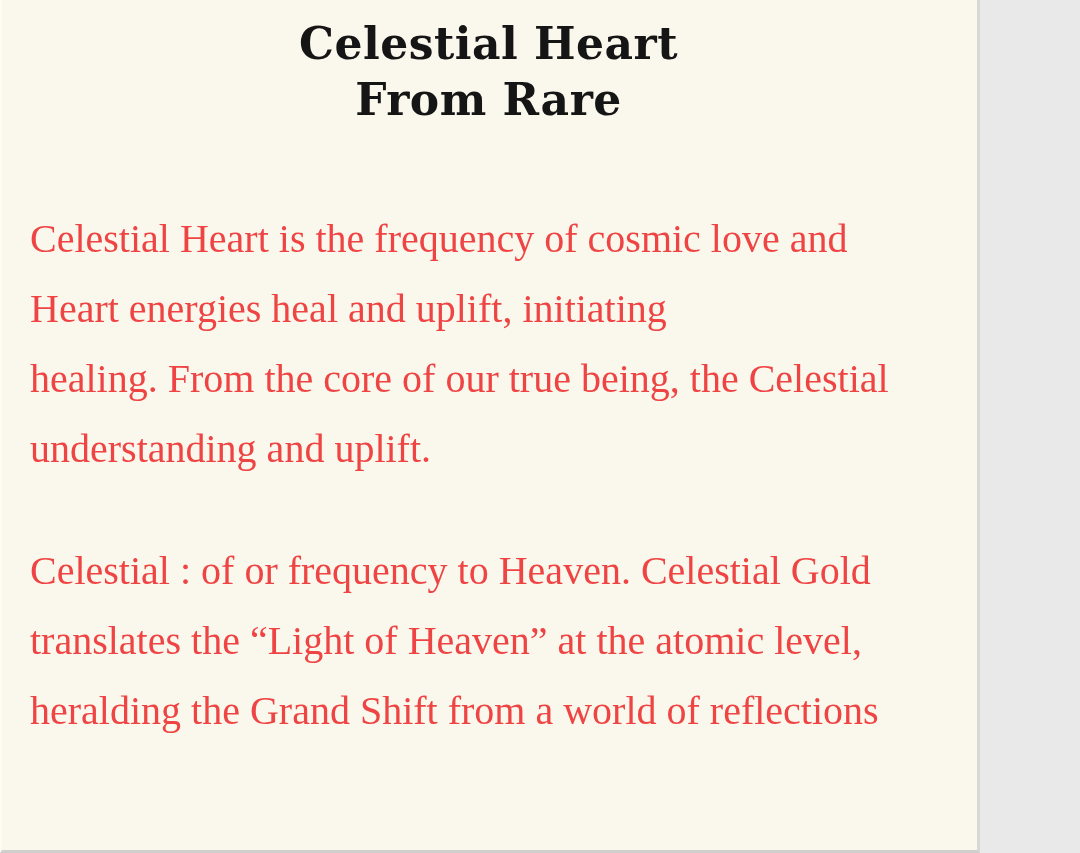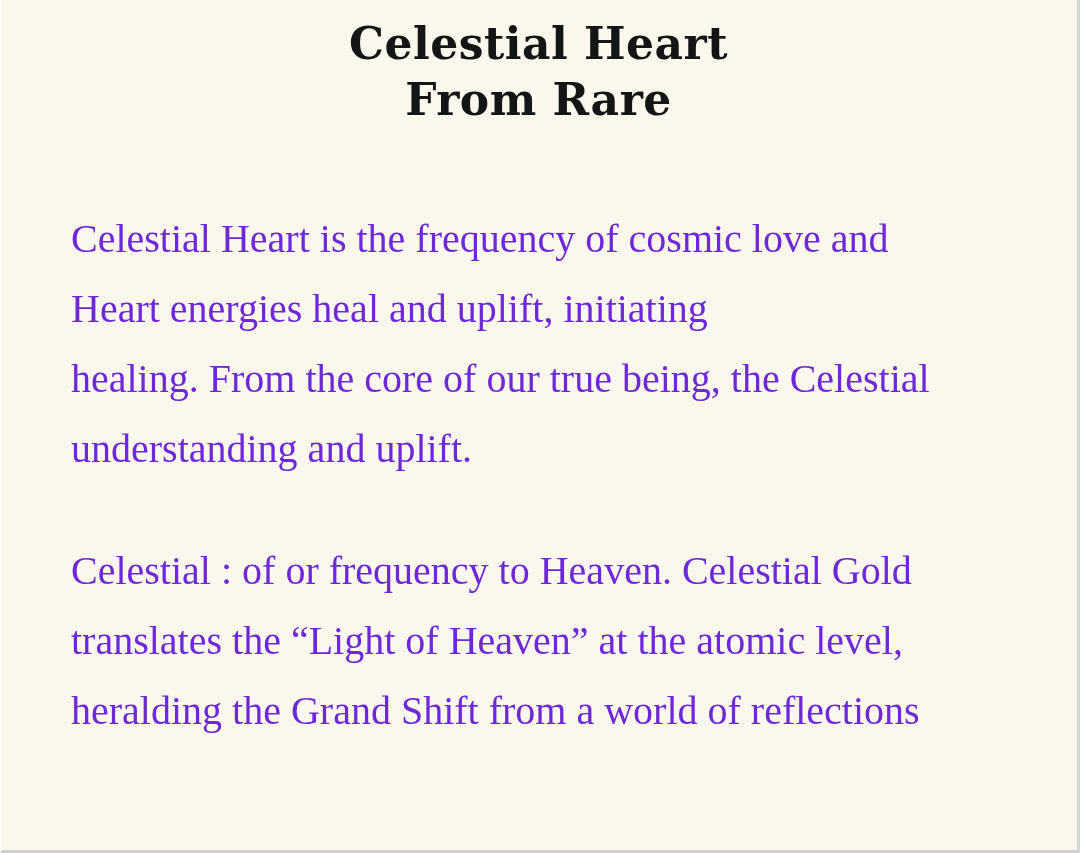--- a/index.html
+++ b/index.html
@@ -8,21 +8,21 @@
   }
   body {
     width: 1080px;
     height: 853px;
     overflow: hidden;
     background: #e9e9e9;
     font-family: "Liberation Serif", serif;
   }
   .page {
     box-sizing: border-box;
-    width: 1080px;
+    width: 980px;
     height: 853px;
     background: #FAF8EC;
     color: #1B1B1B;
     padding: 16px 30px 0 28px;
     border-right: 3px solid #D8D8D6;
     border-bottom: 3px solid #CFCFCD;
     border-left: 2px solid #FDFCF4;
     position: relative;
   }
   .doc-title {
@@ -34,22 +34,21 @@
     letter-spacing: 0.5px;
     color: #151515;
   }
   .doc-title .title-line {
     white-space: nowrap;
   }
   .body-paragraph {
     font-family: "Liberation Serif", serif;
     font-size: 40px;
     line-height: 70px;
-    color: #6d28d9;
-    margin-left: 41px;
+    color: #ef4444;
   }
   .para-1 {
     margin-top: 76px;
   }
   .para-2 {
     margin-top: 52px;
   }
   .text-line {
     white-space: nowrap;
   }

